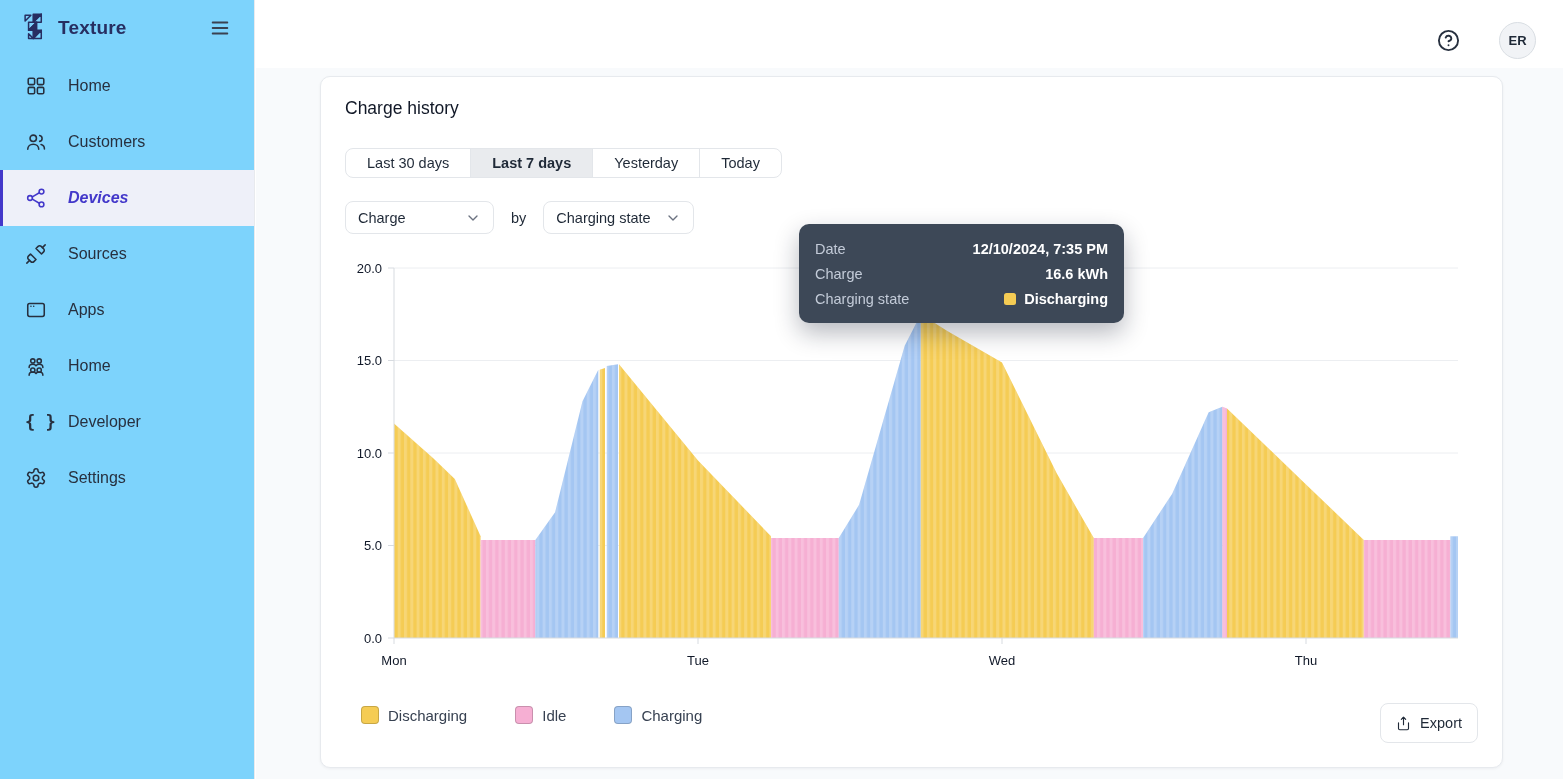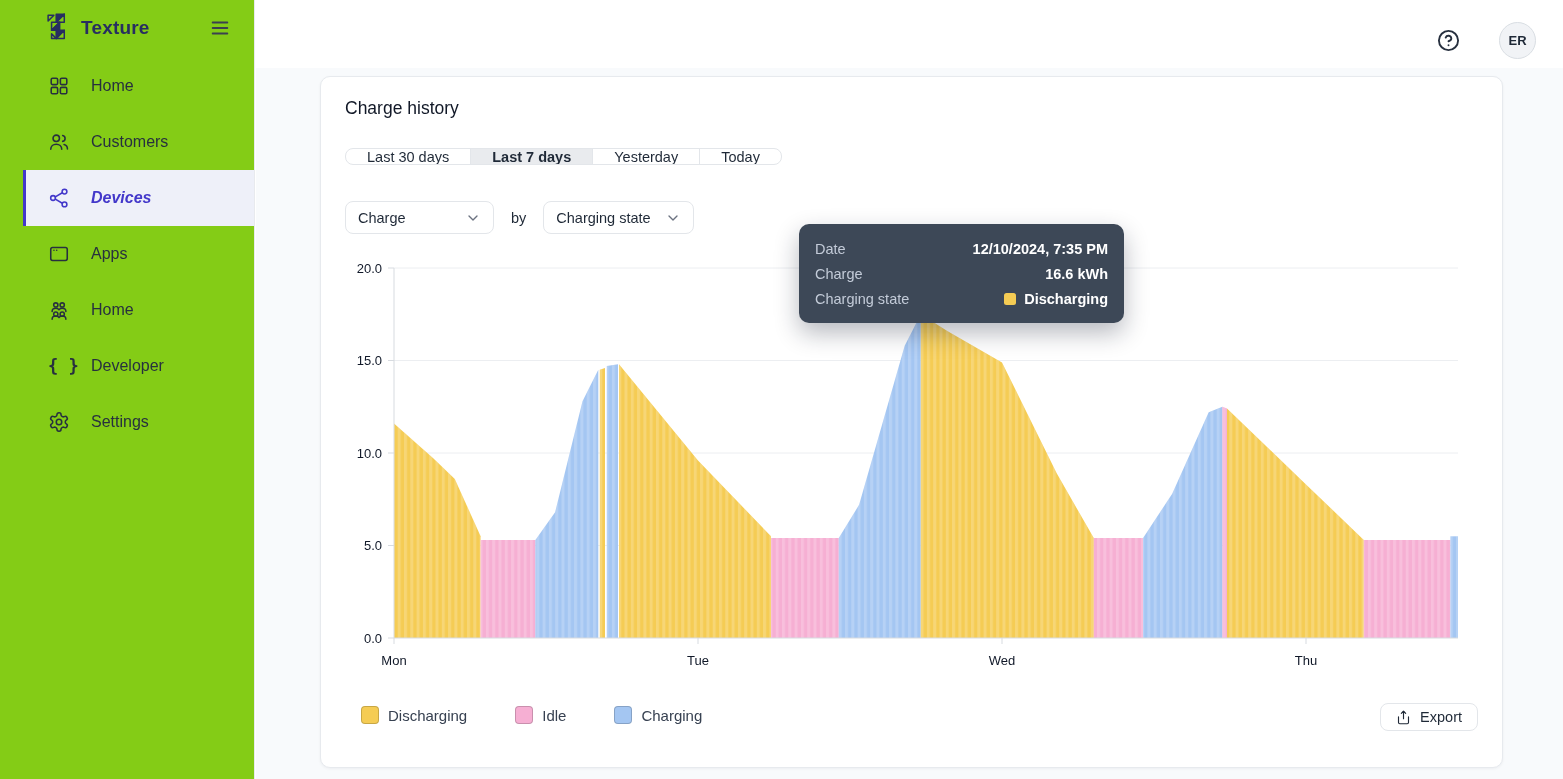--- a/index.html
+++ b/index.html
@@ -6,21 +6,21 @@
   html,body { width:1563px; height:779px; overflow:hidden; }
   body {
     position: relative;
     font-family: "Liberation Sans", "DejaVu Sans", sans-serif;
     background:#FFFFFF;
     color:#1F2937;
   }
   
   .sidebar {
     position:absolute; left:0; top:0; width:255px; height:779px;
-    background:#84cc16; border-right:1px solid #E8EAEE; z-index:2;padding-left:23px;
+    background:#7dd3fc; border-right:1px solid #E8EAEE; z-index:2;
   }
   .logo-row { display:flex; align-items:center; height:56px; padding:0 0 0 22px; }
   .brand-text { font-size:19px; font-weight:600; color:#272E61; margin-left:9px; letter-spacing:.2px; }
   .menu-btn { margin-left:auto; margin-right:23px; display:flex; align-items:center; cursor:pointer; }
   .nav { margin-top:2px; }
   .nav-item {
     position:relative; display:flex; align-items:center; height:56px;
     padding-left:25px; gap:21px; font-size:16px; color:#27303F; cursor:pointer;
   }
   .nav-item svg { width:22px; height:22px; stroke:#27303F; fill:none; stroke-width:1.7; stroke-linecap:round; stroke-linejoin:round; flex:none; }
@@ -49,21 +49,21 @@
   .stub-right { width:573px; }
 
   .main-card {
     position:relative; margin:12px 60px 0 64px; height:692px;
     background:#fff; border:1px solid #E7EAEE; border-radius:10px;
     box-shadow:0 1px 3px rgba(16,24,40,.05);
   }
   .card-title { position:absolute; left:24px; top:21px; font-size:17.5px; font-weight:400; color:#111827; }
 
   .tabs {
-    position:absolute; left:24px; top:71px; display:flex; height:17px;
+    position:absolute; left:24px; top:71px; display:flex; height:30px;
     border:1px solid #E3E6EA; border-radius:8px; overflow:hidden; background:#fff;
   }
   .tab { display:flex; align-items:center; padding:0 21px; font-size:14.5px; color:#1F2937; border-right:1px solid #E3E6EA; cursor:pointer; white-space:nowrap; }
   .tab:last-child { border-right:none; }
   .tab.active { background:#E9EBEE; font-weight:700; }
 
   .controls { position:absolute; left:24px; top:124px; display:flex; align-items:center; }
   .select {
     display:flex; align-items:center; justify-content:space-between; height:33px;
     border:1px solid #E3E6EA; border-radius:8px; padding:0 12px; font-size:14.5px;
@@ -76,21 +76,21 @@
 
   .chart-wrap { position:absolute; left:20px; top:179px; width:1125px; height:424px; }
   .chart-wrap svg { display:block; }
   .chart-wrap text { font-family:"Liberation Sans","DejaVu Sans",sans-serif; }
 
   .legend { position:absolute; left:40px; top:629px; display:flex; align-items:center; gap:48px; font-size:15px; color:#374151; }
   .legend-item { display:flex; align-items:center; gap:9px; }
   .swatch { width:18px; height:18px; border-radius:4px; border:1px solid rgba(0,0,0,.18); }
 
   .export-btn {
-    position:absolute; right:24px; top:626px; height:28px; display:flex; align-items:center; gap:9px;
+    position:absolute; right:24px; top:626px; height:40px; display:flex; align-items:center; gap:9px;
     padding:0 15px; background:#fff; border:1px solid #E3E6EA; border-radius:8px;
     font-size:14.5px; color:#1F2937; cursor:pointer;
   }
   .export-btn svg { width:15px; height:15px; stroke:#1F2937; fill:none; stroke-width:1.8; stroke-linecap:round; stroke-linejoin:round; }
 
   
   .tooltip {
     position:absolute; left:799px; top:224px; width:325px; z-index:5;
     background:#3D4857; border-radius:10px; padding:12px 0;
     box-shadow:0 10px 24px rgba(15,23,42,.3);
@@ -142,20 +142,29 @@
       <span>Customers</span>
     </div>
     <div class="nav-item active">
       <svg viewBox="0 0 24 24">
           <circle cx="18" cy="5" r="2.6"></circle>
           <circle cx="5.5" cy="12" r="2.6"></circle>
           <circle cx="18" cy="19" r="2.6"></circle>
           <path d="M8 13.3l7.6 4.4M15.6 6.3 8 10.7"></path>
         </svg>
       <span>Devices</span>
+    </div>
+    <div class="nav-item">
+      <svg viewBox="0 0 24 24">
+          <path d="m19 5 3-3"></path>
+          <path d="m2 22 3-3"></path>
+          <path d="M6.3 20.3a2.4 2.4 0 0 0 3.4 0L12 18l-6-6-2.3 2.3a2.4 2.4 0 0 0 0 3.4Z"></path>
+          <path d="m12 6 6 6 2.3-2.3a2.4 2.4 0 0 0 0-3.4l-2.6-2.6a2.4 2.4 0 0 0-3.4 0Z"></path>
+        </svg>
+      <span>Sources</span>
     </div>
     <div class="nav-item">
       <svg viewBox="0 0 24 24">
           <rect x="3" y="5" width="18" height="14" rx="2"></rect>
           <path d="M6.5 8h.01M9.5 8h.01"></path>
         </svg>
       <span>Apps</span>
     </div>
     <div class="nav-item">
       <svg viewBox="0 0 24 24">

